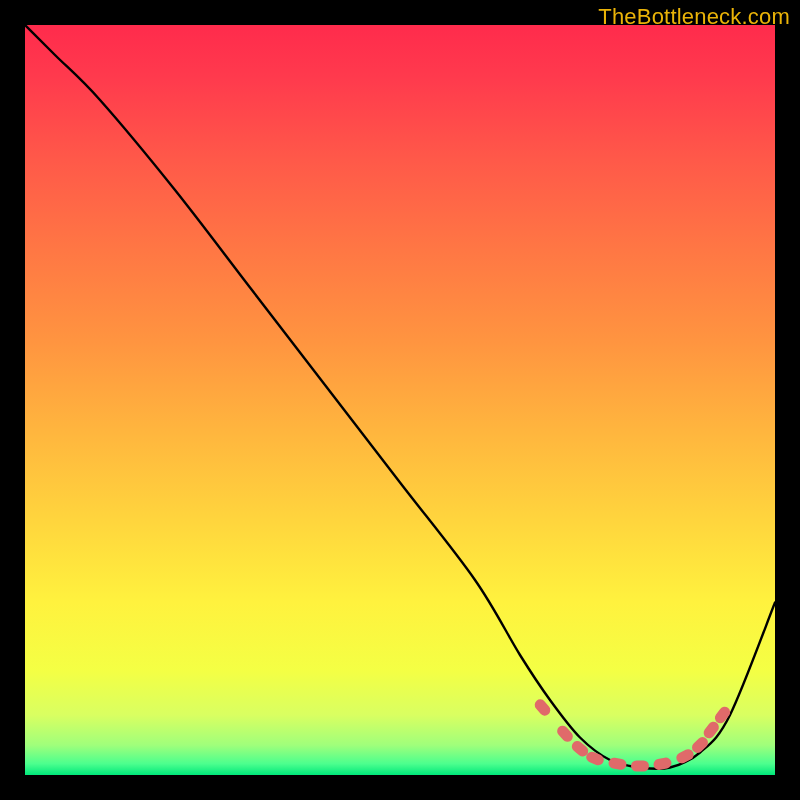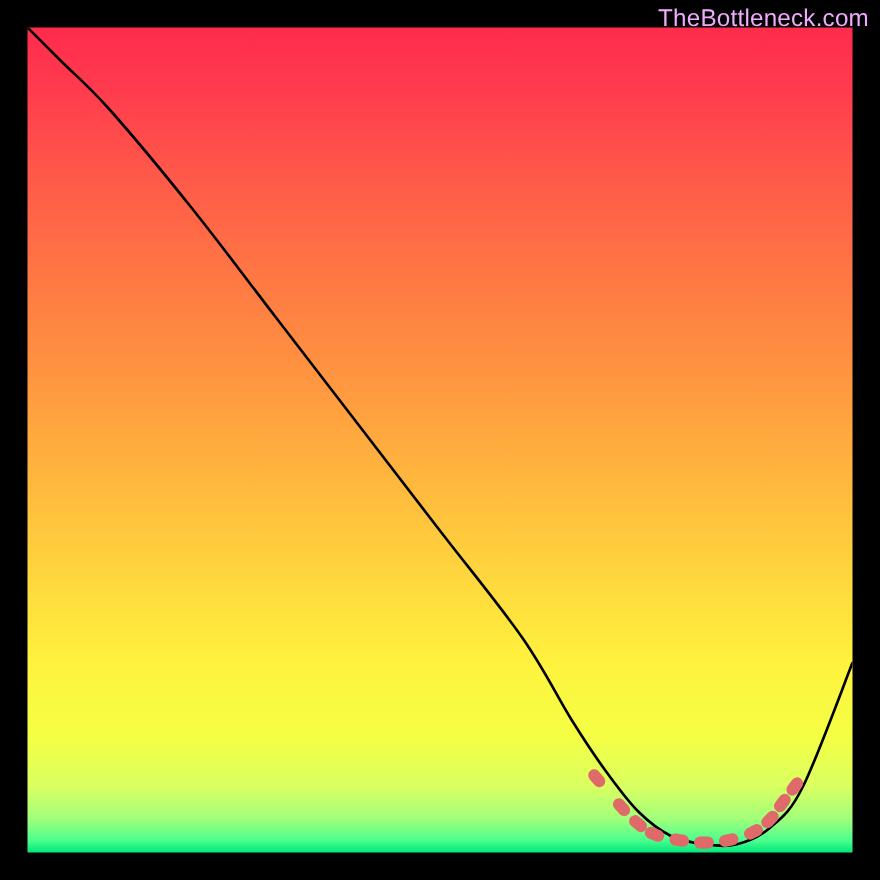--- a/index.html
+++ b/index.html
@@ -31,21 +31,21 @@
       #d9ff61 92%,
       #a0ff7b 96%,
       #4cff8e 98.5%,
       #00e77a 100%
     );
   }
   .attribution {
     position: absolute;
     top: 4px;
     right: 10px;
-    color: #f0abfc;
+    color: #eab308;
     font-size: 22px;
     font-weight: 500;
     letter-spacing: 0.2px;
   }
   svg.overlay {
     position: absolute;
     left: 0;
     top: 0;
     width: 750px;
     height: 750px;

